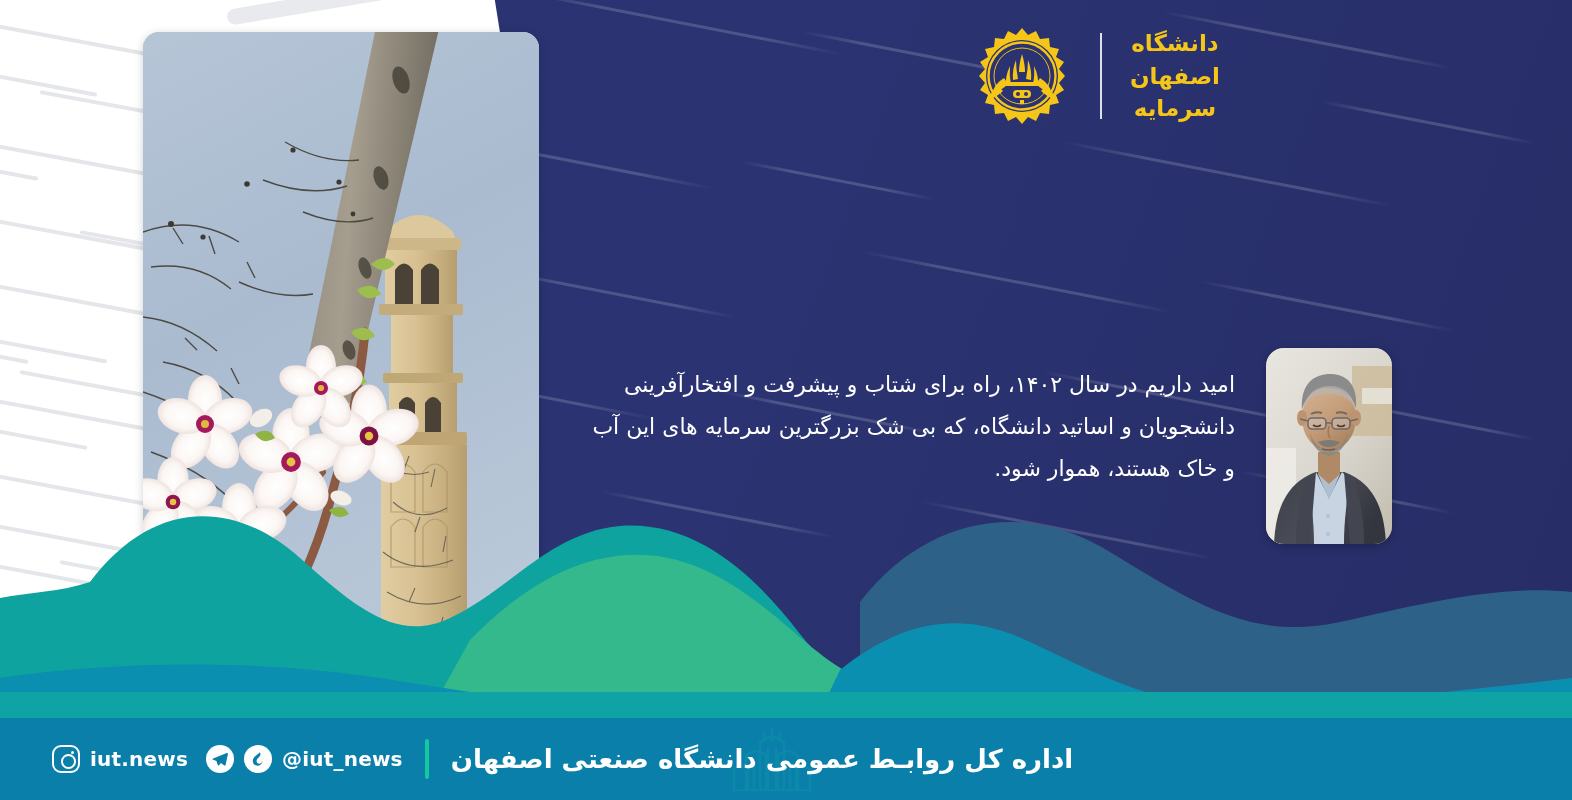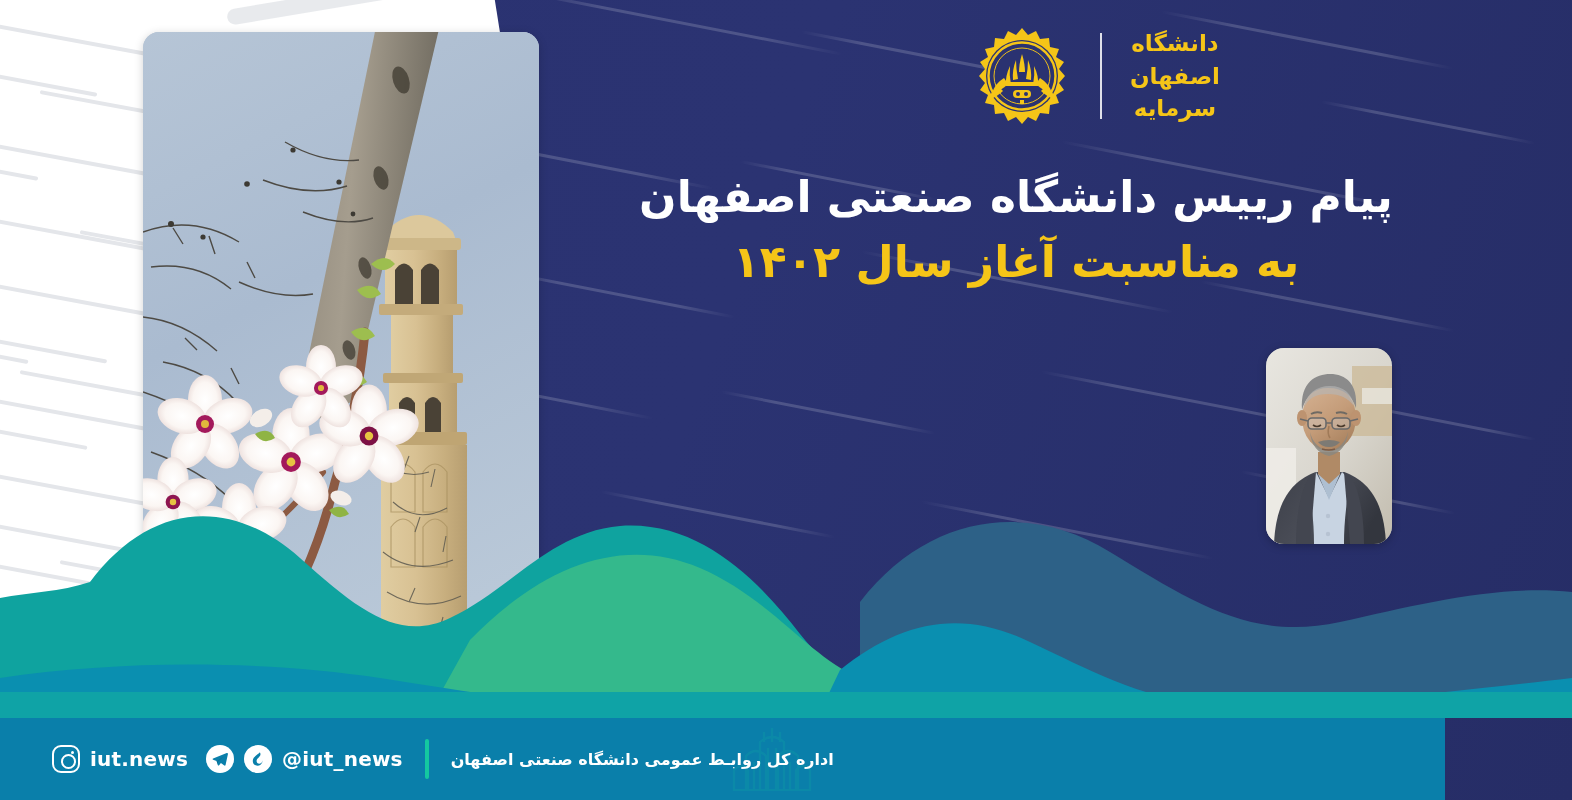--- a/index.html
+++ b/index.html
@@ -87,21 +87,21 @@
   
   .teal-band{
     position:absolute;
     left:0; bottom:82px;
     width:1572px; height:26px;
     background:#0fa3a6;
   }
   .footer{
     position:absolute;
     left:0; bottom:0;
-    width:1445px; height:82px;
+    width:1572px; height:82px;
     background:#0a7faa;
   }
   .footer-inner{
     position:absolute; inset:0;
     display:flex;
     align-items:center;
     direction:ltr;
     padding-left:52px;
     gap:0;
   }
@@ -136,21 +136,21 @@
     content:"";position:absolute;right:4px;top:4px;
     width:3px;height:3px;border-radius:50%;background:#fff;
   }
   .footer-div{
     width:4px;height:40px;background:#14c8a0;
     margin:0 22px;
     border-radius:2px;
   }
   .footer-fa{
     color:#ffffff;
-    font-size:16px;
+    font-size:26px;
     font-weight:bold;
     direction:rtl;
     font-family:"DejaVu Sans","Liberation Sans",sans-serif;
     white-space:nowrap;
     text-align:right;
   }
   .footer-watermark{
     position:absolute;
     left:724px; bottom:4px;
     width:96px;height:74px;
@@ -564,25 +564,22 @@
           <path d="M48 74 h4 v4 h-4z"></path>
         </g>
 
         <g fill="none" stroke="#f5c518" stroke-width="1" opacity=".95">
           <circle cx="50" cy="50" r="28"></circle>
         </g>
       </svg>
     </div>
   </div>
 
-  <div class="headline">
-    <div class="l1">پیام رییس دانشگاه صنعتی اصفهان</div>
-    <div class="l2">به مناسبت آغاز سال ۱۴۰۲</div>
-  </div>
-
+
+  <div class="body-text">امید داریم در سال ۱۴۰۲، راه برای شتاب و پیشرفت و افتخارآفرینی دانشجویان و اساتید دانشگاه، که بی شک بزرگترین سرمایه های این آب و خاک هستند، هموار شود.</div>
 
   <div class="portrait">
     <svg viewBox="0 0 126 196" preserveAspectRatio="xMidYMid slice" aria-hidden="true">
       <defs>
         <linearGradient id="bgP" x1="0" y1="0" x2="1" y2="1">
           <stop offset="0%" stop-color="#e8e6e0"></stop>
           <stop offset="55%" stop-color="#d9d6ce"></stop>
           <stop offset="100%" stop-color="#c2bcae"></stop>
         </linearGradient>
         <linearGradient id="suitG" x1="0" y1="0" x2="1" y2="0.4">

